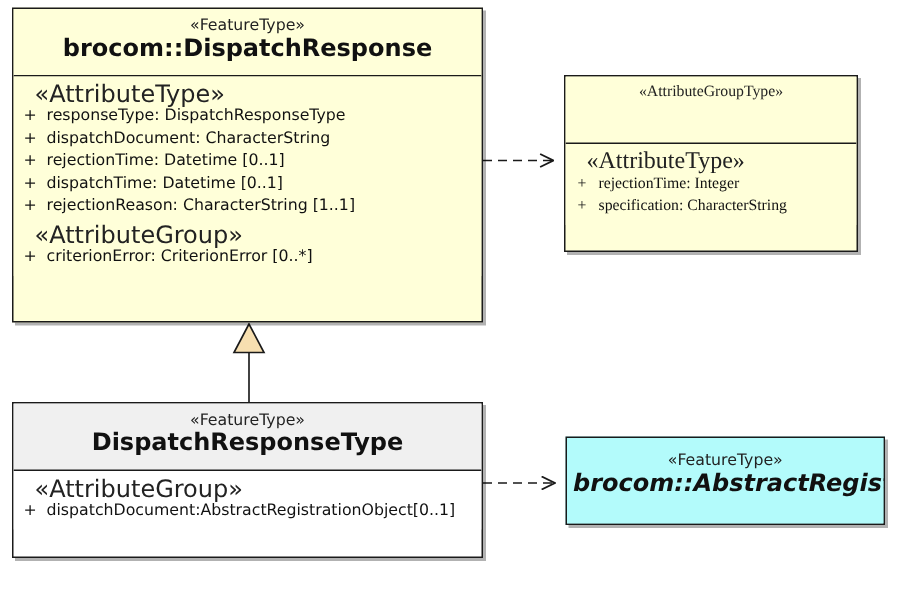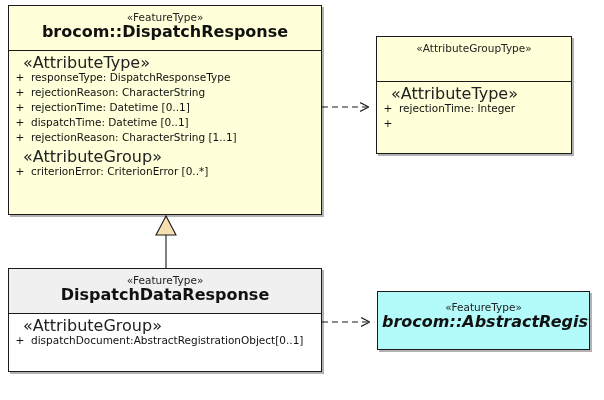--- a/index.html
+++ b/index.html
@@ -133,21 +133,21 @@
     </div>
     <div class="body fill-yellow">
       <div class="grp-label">«AttributeType»</div>
 
       <div class="attr-row">
         <span class="vis">+</span>
         <span class="sig">responseType: DispatchResponseType</span>
       </div>
       <div class="attr-row">
         <span class="vis">+</span>
-        <span class="sig">rejectionReason: CharacterString</span>
+        <span class="sig">dispatchDocument: CharacterString</span>
       </div>
       <div class="attr-row">
         <span class="vis">+</span>
         <span class="sig">rejectionTime: Datetime [0..1]</span>
       </div>
       <div class="attr-row">
         <span class="vis">+</span>
         <span class="sig">dispatchTime: Datetime [0..1]</span>
       </div>
       <div class="attr-row">
@@ -156,40 +156,41 @@
       </div>
 
       <div class="grp-label" style="padding-top:4px;">«AttributeGroup»</div>
       <div class="attr-row">
         <span class="vis">+</span>
         <span class="sig">criterionError: CriterionError [0..*]</span>
       </div>
     </div>
   </div>
 
-  <div class="uml-class fill-yellow" id="cls-criterion-error" style="left:376px; top:36px; width:196px; height:118px;">
+  <div class="uml-class fill-yellow" id="cls-criterion-error" style="left:376px; top:50px; width:196px; height:118px;font-family:Liberation Serif, serif;">
     <div class="hdr hdr-yellow" style="height:45px;">
       <div class="stereotype">«AttributeGroupType»</div>
     </div>
     <div class="body fill-yellow">
       <div class="grp-label">«AttributeType»</div>
       <div class="attr-row">
         <span class="vis">+</span>
         <span class="sig">rejectionTime: Integer</span>
       </div>
       <div class="attr-row">
         <span class="vis">+</span>
+        <span class="sig">specification: CharacterString</span>
       </div>
     </div>
   </div>
 
   <div class="uml-class fill-white" id="cls-dispatch-data-response" style="left:8px; top:268px; width:314px; height:104px;">
     <div class="hdr hdr-grey" style="height:45px;">
       <div class="stereotype">«FeatureType»</div>
-      <div class="clsname">DispatchDataResponse</div>
+      <div class="clsname">DispatchResponseType</div>
     </div>
     <div class="body fill-white">
       <div class="grp-label">«AttributeGroup»</div>
       <div class="attr-row">
         <span class="vis">+</span>
         <span class="sig">dispatchDocument:AbstractRegistrationObject[0..1]</span>
       </div>
     </div>
   </div>
 

